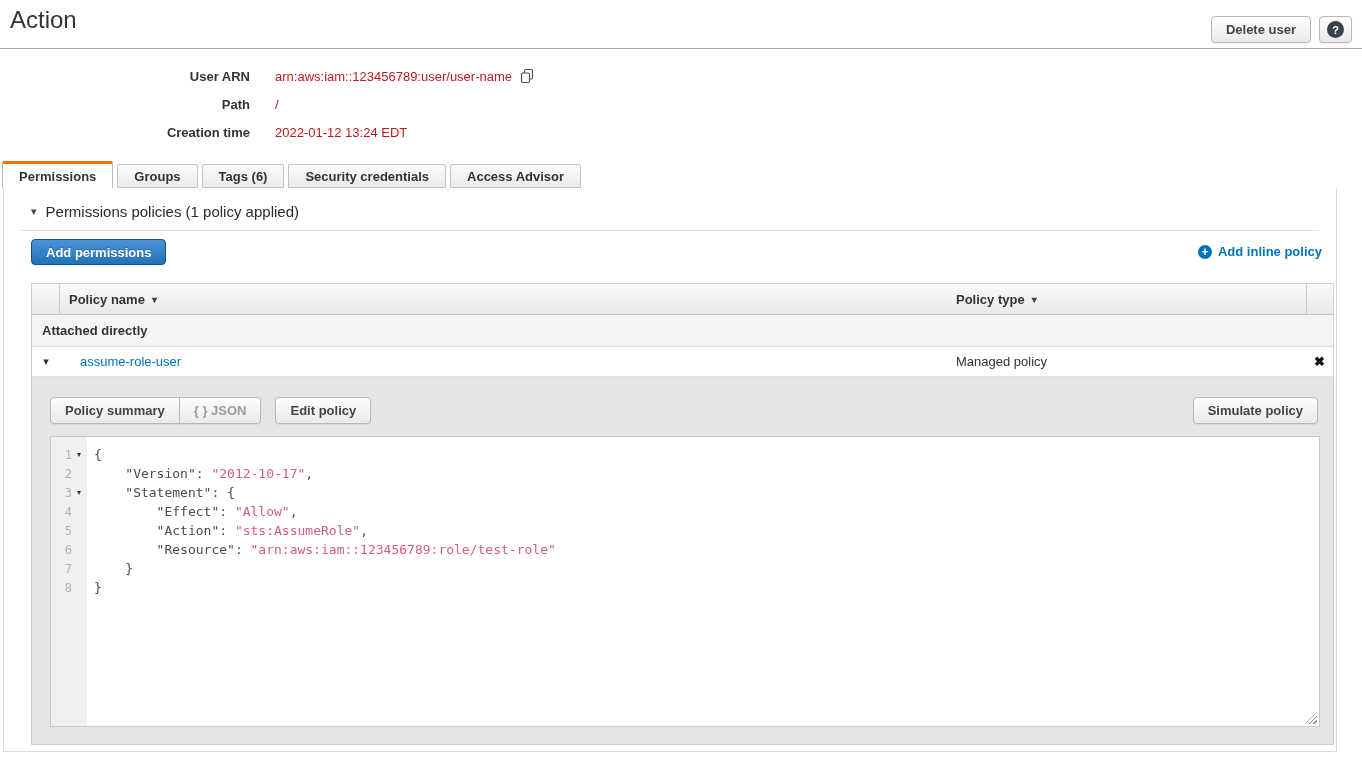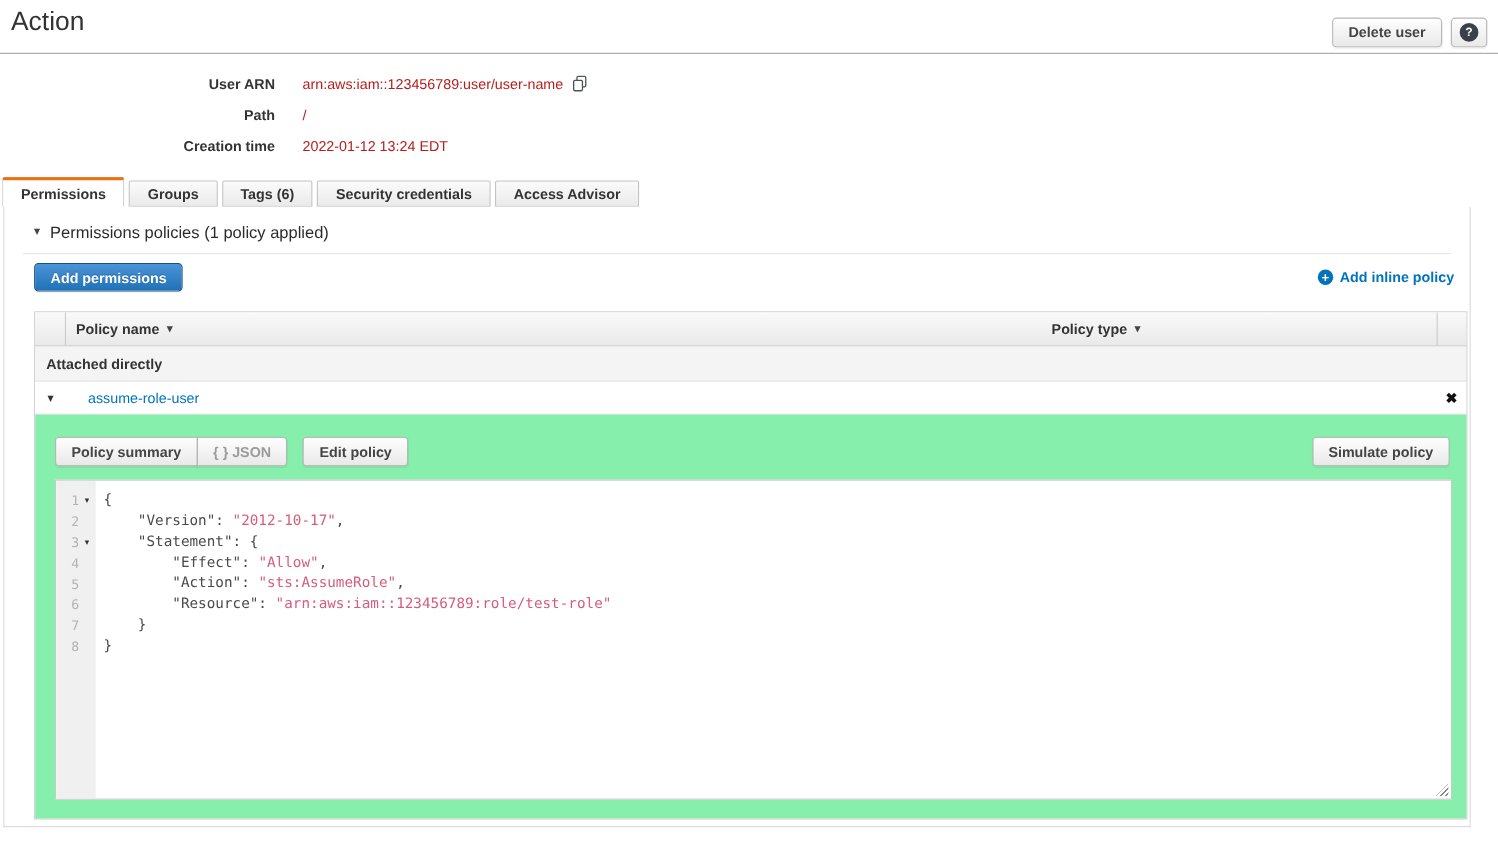--- a/index.html
+++ b/index.html
@@ -71,21 +71,21 @@
   .policy-row{display:flex;align-items:center;height:30px;background:#fff;border-bottom:1px solid #e0e0e0;}
   .cell-expand{width:28px;display:flex;justify-content:center;cursor:pointer;}
   .expand-caret{font-size:11px;color:#333;}
   .cell-name{flex:1;padding-left:20px;}
   .policy-link{color:var(--link-blue);cursor:pointer;text-decoration:none;}
   .cell-type{width:359px;padding-left:9px;color:#333;}
   .cell-action{width:27px;display:flex;justify-content:center;}
   .remove-x{font-size:13px;color:#111;cursor:pointer;font-weight:bold;}
 
   
-  .expanded{background:#86efac;height:367px;position:relative;}
+  .expanded{background:#e5e5e5;height:367px;position:relative;}
   .detail-toolbar{display:flex;align-items:center;padding:20px 15px 0 18px;}
   .seg{display:flex;}
   .seg .btn{border-radius:0;position:relative;}
   .seg .btn:first-child{border-radius:4px 0 0 4px;}
   .seg .btn:last-child{border-radius:0 4px 4px 0;margin-left:-1px;}
   .btn-muted{color:#9b9b9b;}
   .gap-left{margin-left:14px;}
   .push-right{margin-left:auto;}
 
   
@@ -181,20 +181,21 @@
         <span>Attached directly</span>
       </div>
 
       <div class="policy-row">
         <div class="cell-expand">
           <span class="expand-caret">▾</span>
         </div>
         <div class="cell-name">
           <a class="policy-link">assume-role-user</a>
         </div>
+        <div class="cell-type">Managed policy</div>
         <div class="cell-action">
           <span class="remove-x">✖</span>
         </div>
       </div>
 
       <div class="expanded">
         <div class="detail-toolbar">
           <div class="seg">
             <button class="btn">Policy summary</button>
             <button class="btn btn-muted">{ } JSON</button>

